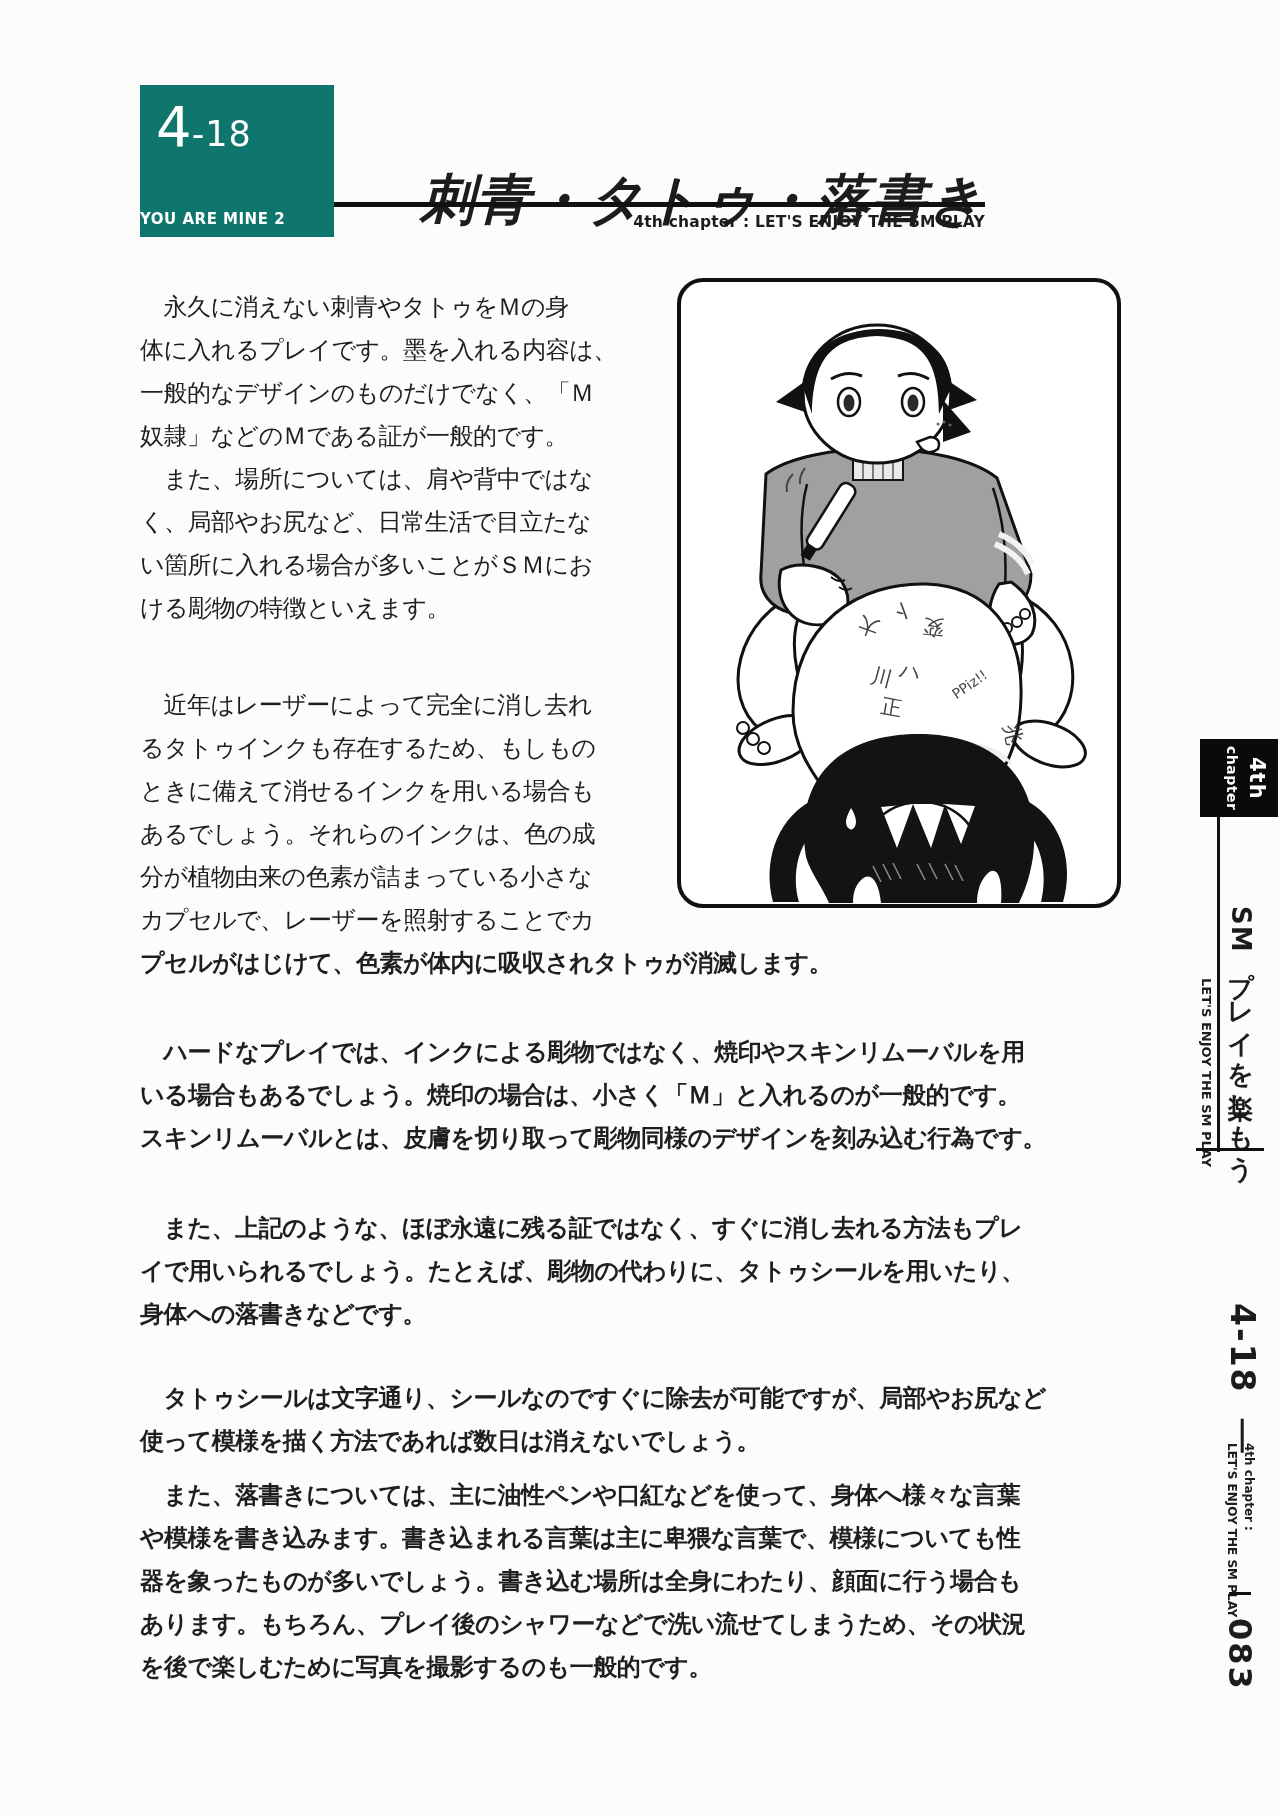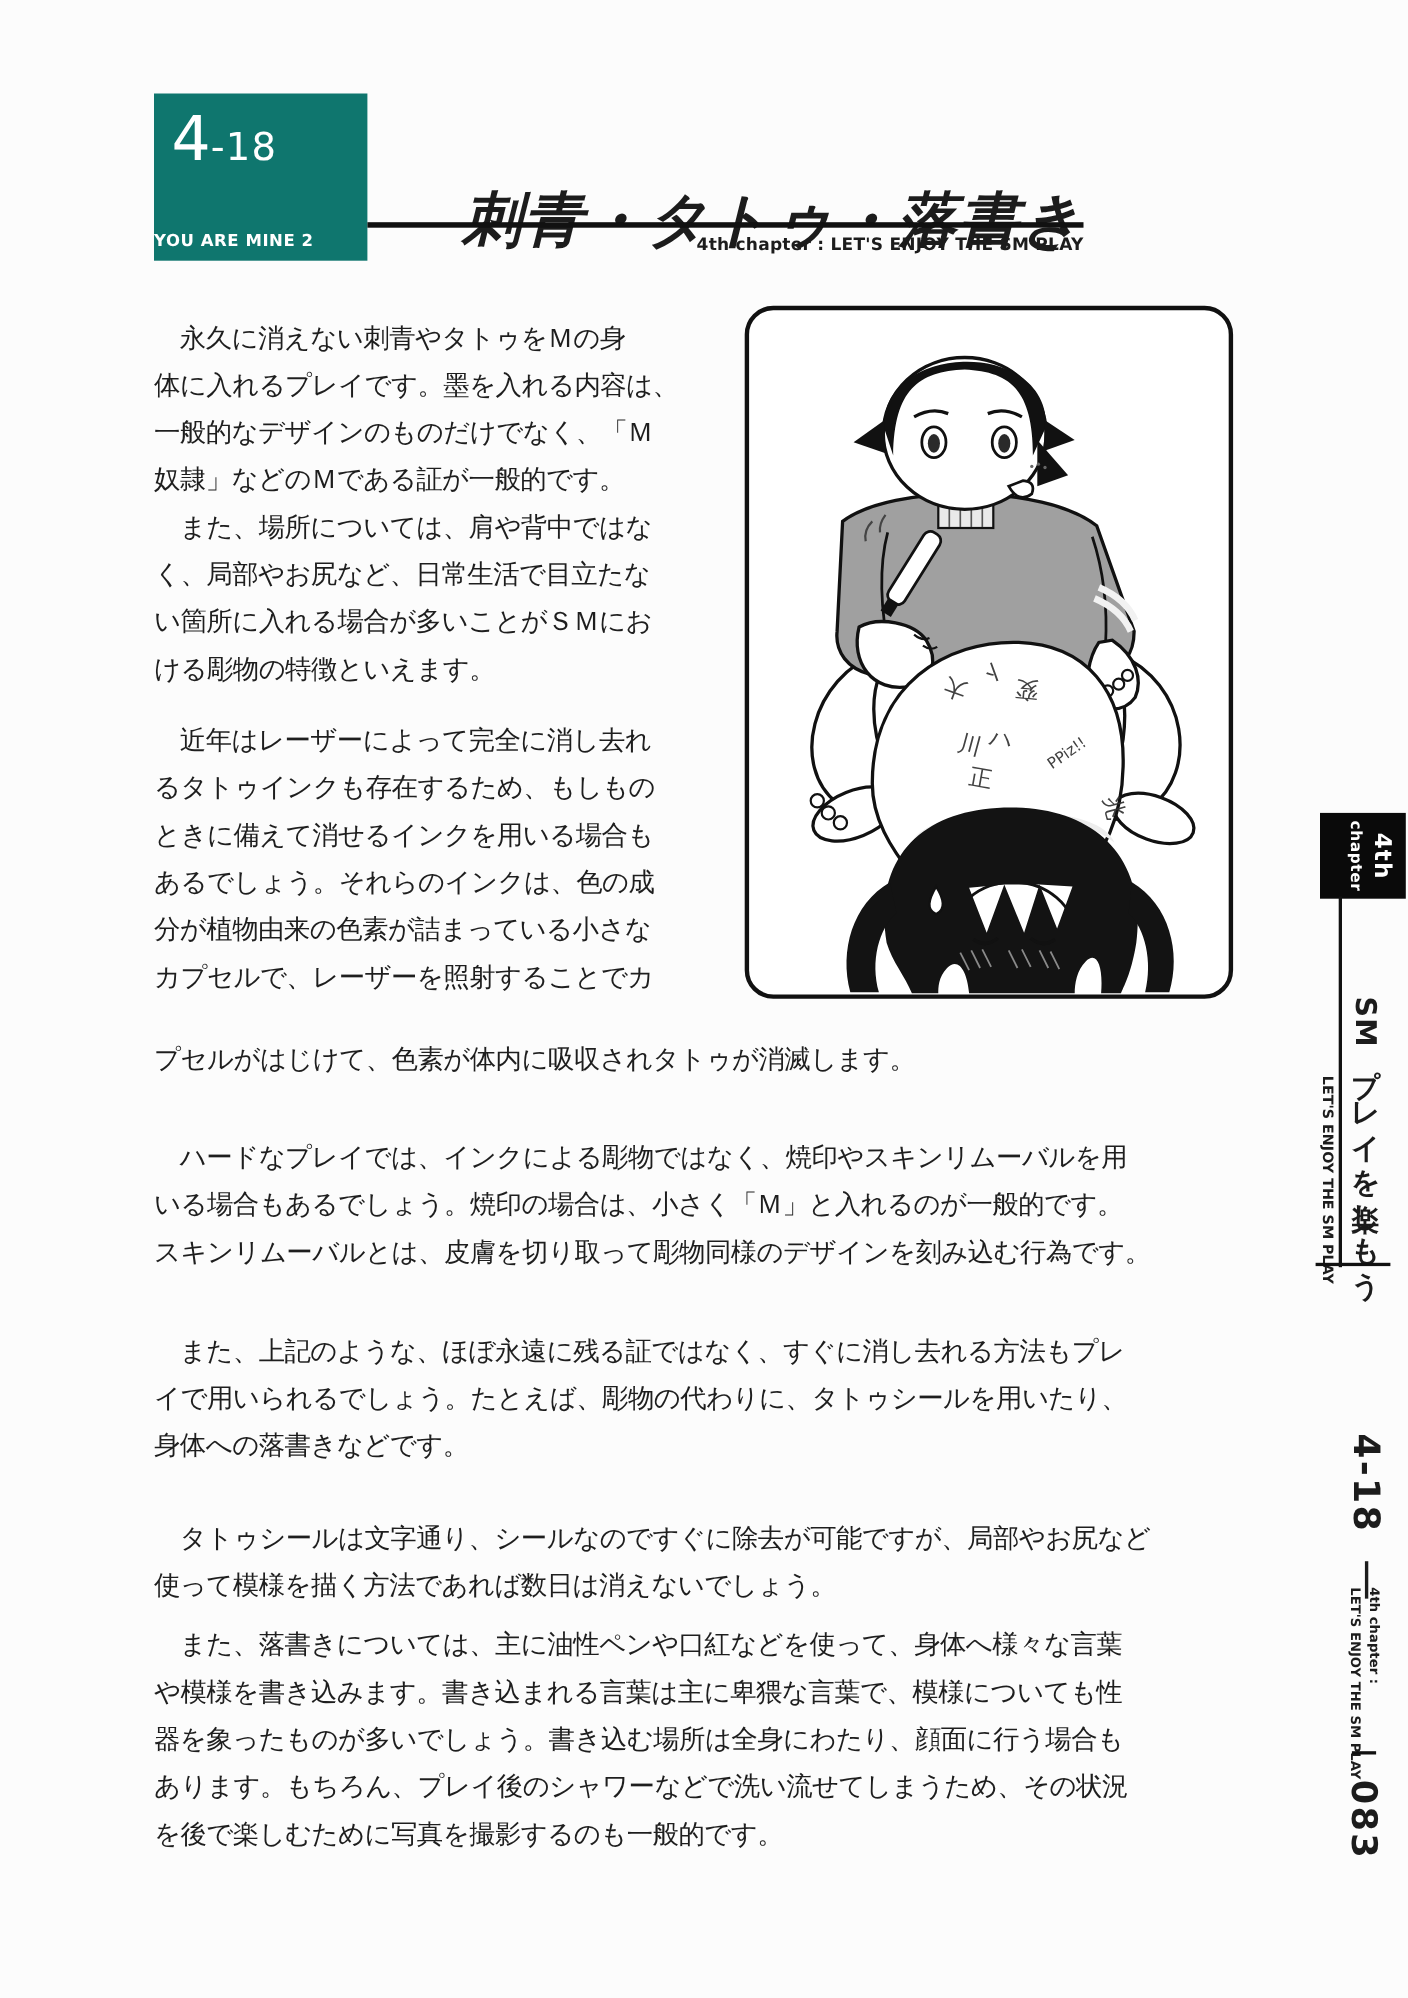--- a/index.html
+++ b/index.html
@@ -20,23 +20,23 @@
   .page-title{top:134px;right:295px;font-size:54px;font-weight:800;letter-spacing:2px;line-height:1.1;font-style:italic;}
   .title-rule{left:334px;top:202px;width:651px;height:5px;background:#111;}
   .chapter-subtitle{top:213px;right:295px;font-size:15.5px;font-weight:bold;letter-spacing:.2px;}
 
   
   .para{
     white-space:pre-line;font-size:24px;line-height:43px;letter-spacing:-0.5px;
     color:#1e1e1e;
   }
   .para.narrow{left:140px;width:520px;}
-  .para.wide{left:140px;width:980px;}
+  .para.wide{left:140px;width:980px;font-weight:bold;}
   #p1{top:268px;margin-top:18px;}
-  #p2{top:628px;}
+  #p2{top:660px;}
   #p2cont{top:918px;}
   #p3{top:1007px;}
   #p4{top:1183px;}
   #p5{top:1353px;}
   #p6{top:1450px;}
 
   
   .illu-frame{
     left:677px;top:278px;width:436px;height:622px;background:#ffffff;
     border:4px solid #111;border-radius:26px;overflow:hidden;

